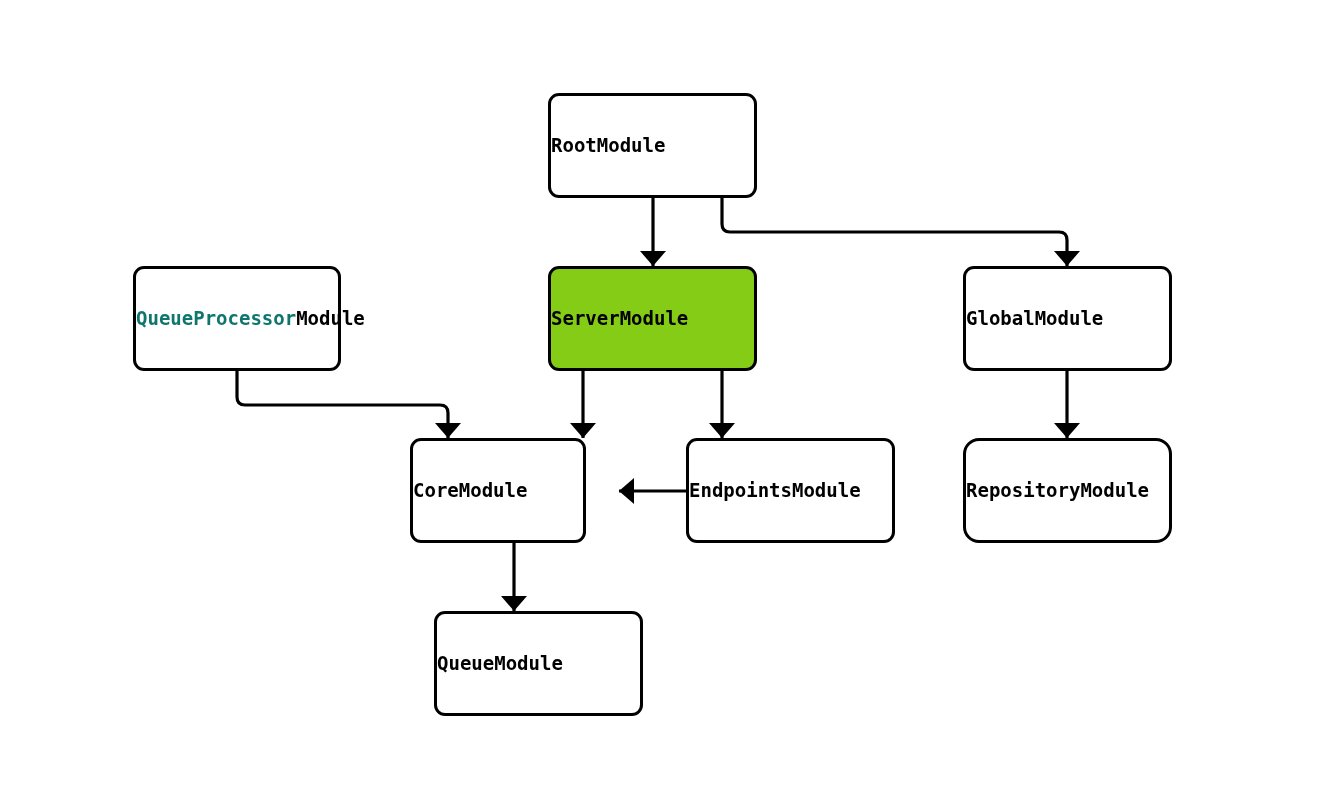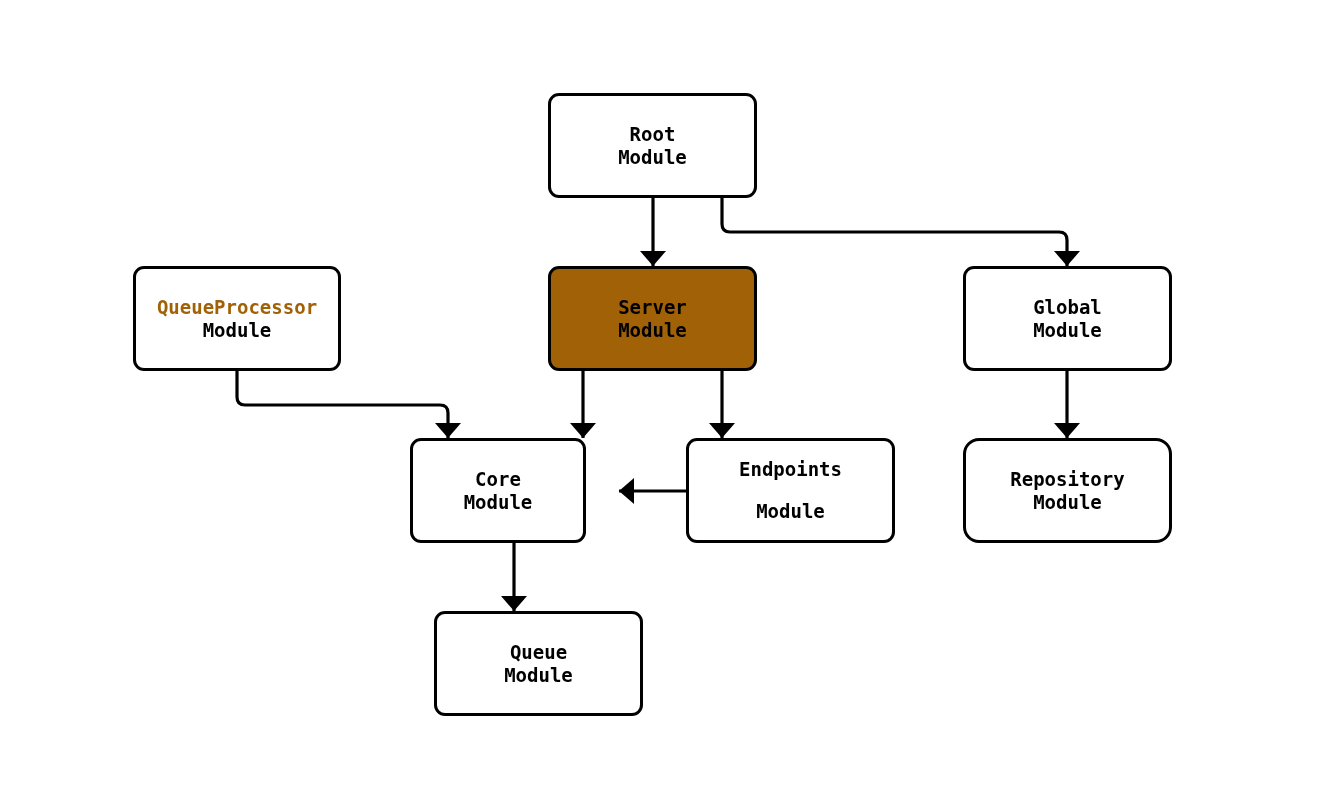--- a/index.html
+++ b/index.html
@@ -28,23 +28,21 @@
     stroke-width: 3.2px;
     stroke-linecap: butt;
   }
   .node {
     position: absolute;
     box-sizing: border-box;
     background: #ffffff;
     border: 3.2px solid #000000;
     border-radius: 11px;
     display: flex;
-    flex-direction: column;
     align-items: center;
-    justify-content: center;
     text-align: center;
   }
   .node-line {
     font-size: 19px;
     font-weight: bold;
     line-height: 23px;
     color: #000000;
     white-space: pre;
   }
 </style>
@@ -65,36 +63,36 @@
       <path class="edge" d="M722,371 L722,438" stroke="#000000" marker-end="url(#arrow)"></path>
       <path class="edge" d="M686,491 L619,491" stroke="#000000" marker-end="url(#arrow)"></path>
       <path class="edge" d="M1067,371 L1067,438" stroke="#000000" marker-end="url(#arrow)"></path>
       <path class="edge" d="M514,543 L514,611" stroke="#000000" marker-end="url(#arrow)"></path>
     </svg>
 <div class="node" style="left: 548px; top: 93px; width: 209px; height: 105px; background: rgb(255, 255, 255); border-color: rgb(0, 0, 0);">
       <div class="node-line" style="color: rgb(0, 0, 0);">Root</div>
       <div class="node-line" style="color: rgb(0, 0, 0);">Module</div>
     </div>
     <div class="node" style="left: 133px; top: 266px; width: 208px; height: 105px; background: rgb(255, 255, 255); border-color: rgb(0, 0, 0);">
-      <div class="node-line" style="color: #a16207;">QueueProcessor</div>
+      <div class="node-line" style="color: #0f766e;">QueueProcessor</div>
       <div class="node-line" style="color: rgb(0, 0, 0);">Module</div>
     </div>
-    <div class="node" style="left: 548px; top: 266px; width: 209px; height: 105px; background: #a16207; border-color: rgb(0, 0, 0);">
+    <div class="node" style="left: 548px; top: 266px; width: 209px; height: 105px; background: #84cc16; border-color: rgb(0, 0, 0);">
       <div class="node-line" style="color: rgb(0, 0, 0);">Server</div>
       <div class="node-line" style="color: rgb(0, 0, 0);">Module</div>
     </div>
     <div class="node" style="left: 963px; top: 266px; width: 209px; height: 105px; background: rgb(255, 255, 255); border-color: rgb(0, 0, 0);">
       <div class="node-line" style="color: rgb(0, 0, 0);">Global</div>
       <div class="node-line" style="color: rgb(0, 0, 0);">Module</div>
     </div>
     <div class="node" style="left: 410px; top: 438px; width: 176px; height: 105px; background: rgb(255, 255, 255); border-color: rgb(0, 0, 0);">
       <div class="node-line" style="color: rgb(0, 0, 0);">Core</div>
       <div class="node-line" style="color: rgb(0, 0, 0);">Module</div>
     </div>
-    <div class="node" style="left: 686px; top: 438px; width: 209px; height: 105px; background: rgb(255, 255, 255); border-color: rgb(0, 0, 0); gap: 19px;">
+    <div class="node" style="left: 686px; top: 438px; width: 209px; height: 105px; background: rgb(255, 255, 255); border-color: rgb(0, 0, 0);">
       <div class="node-line" style="color: rgb(0, 0, 0);">Endpoints</div>
       <div class="node-line" style="color: rgb(0, 0, 0);">Module</div>
     </div>
     <div class="node" style="left: 963px; top: 438px; width: 209px; height: 105px; background: rgb(255, 255, 255); border-color: rgb(0, 0, 0); border-radius: 16px;">
       <div class="node-line" style="color: rgb(0, 0, 0);">Repository</div>
       <div class="node-line" style="color: rgb(0, 0, 0);">Module</div>
     </div>
     <div class="node" style="left: 410px; top: 611px; width: 209px; height: 105px; background: rgb(255, 255, 255); border-color: rgb(0, 0, 0); margin-left: 24px;">
       <div class="node-line" style="color: rgb(0, 0, 0);">Queue</div>
       <div class="node-line" style="color: rgb(0, 0, 0);">Module</div>

